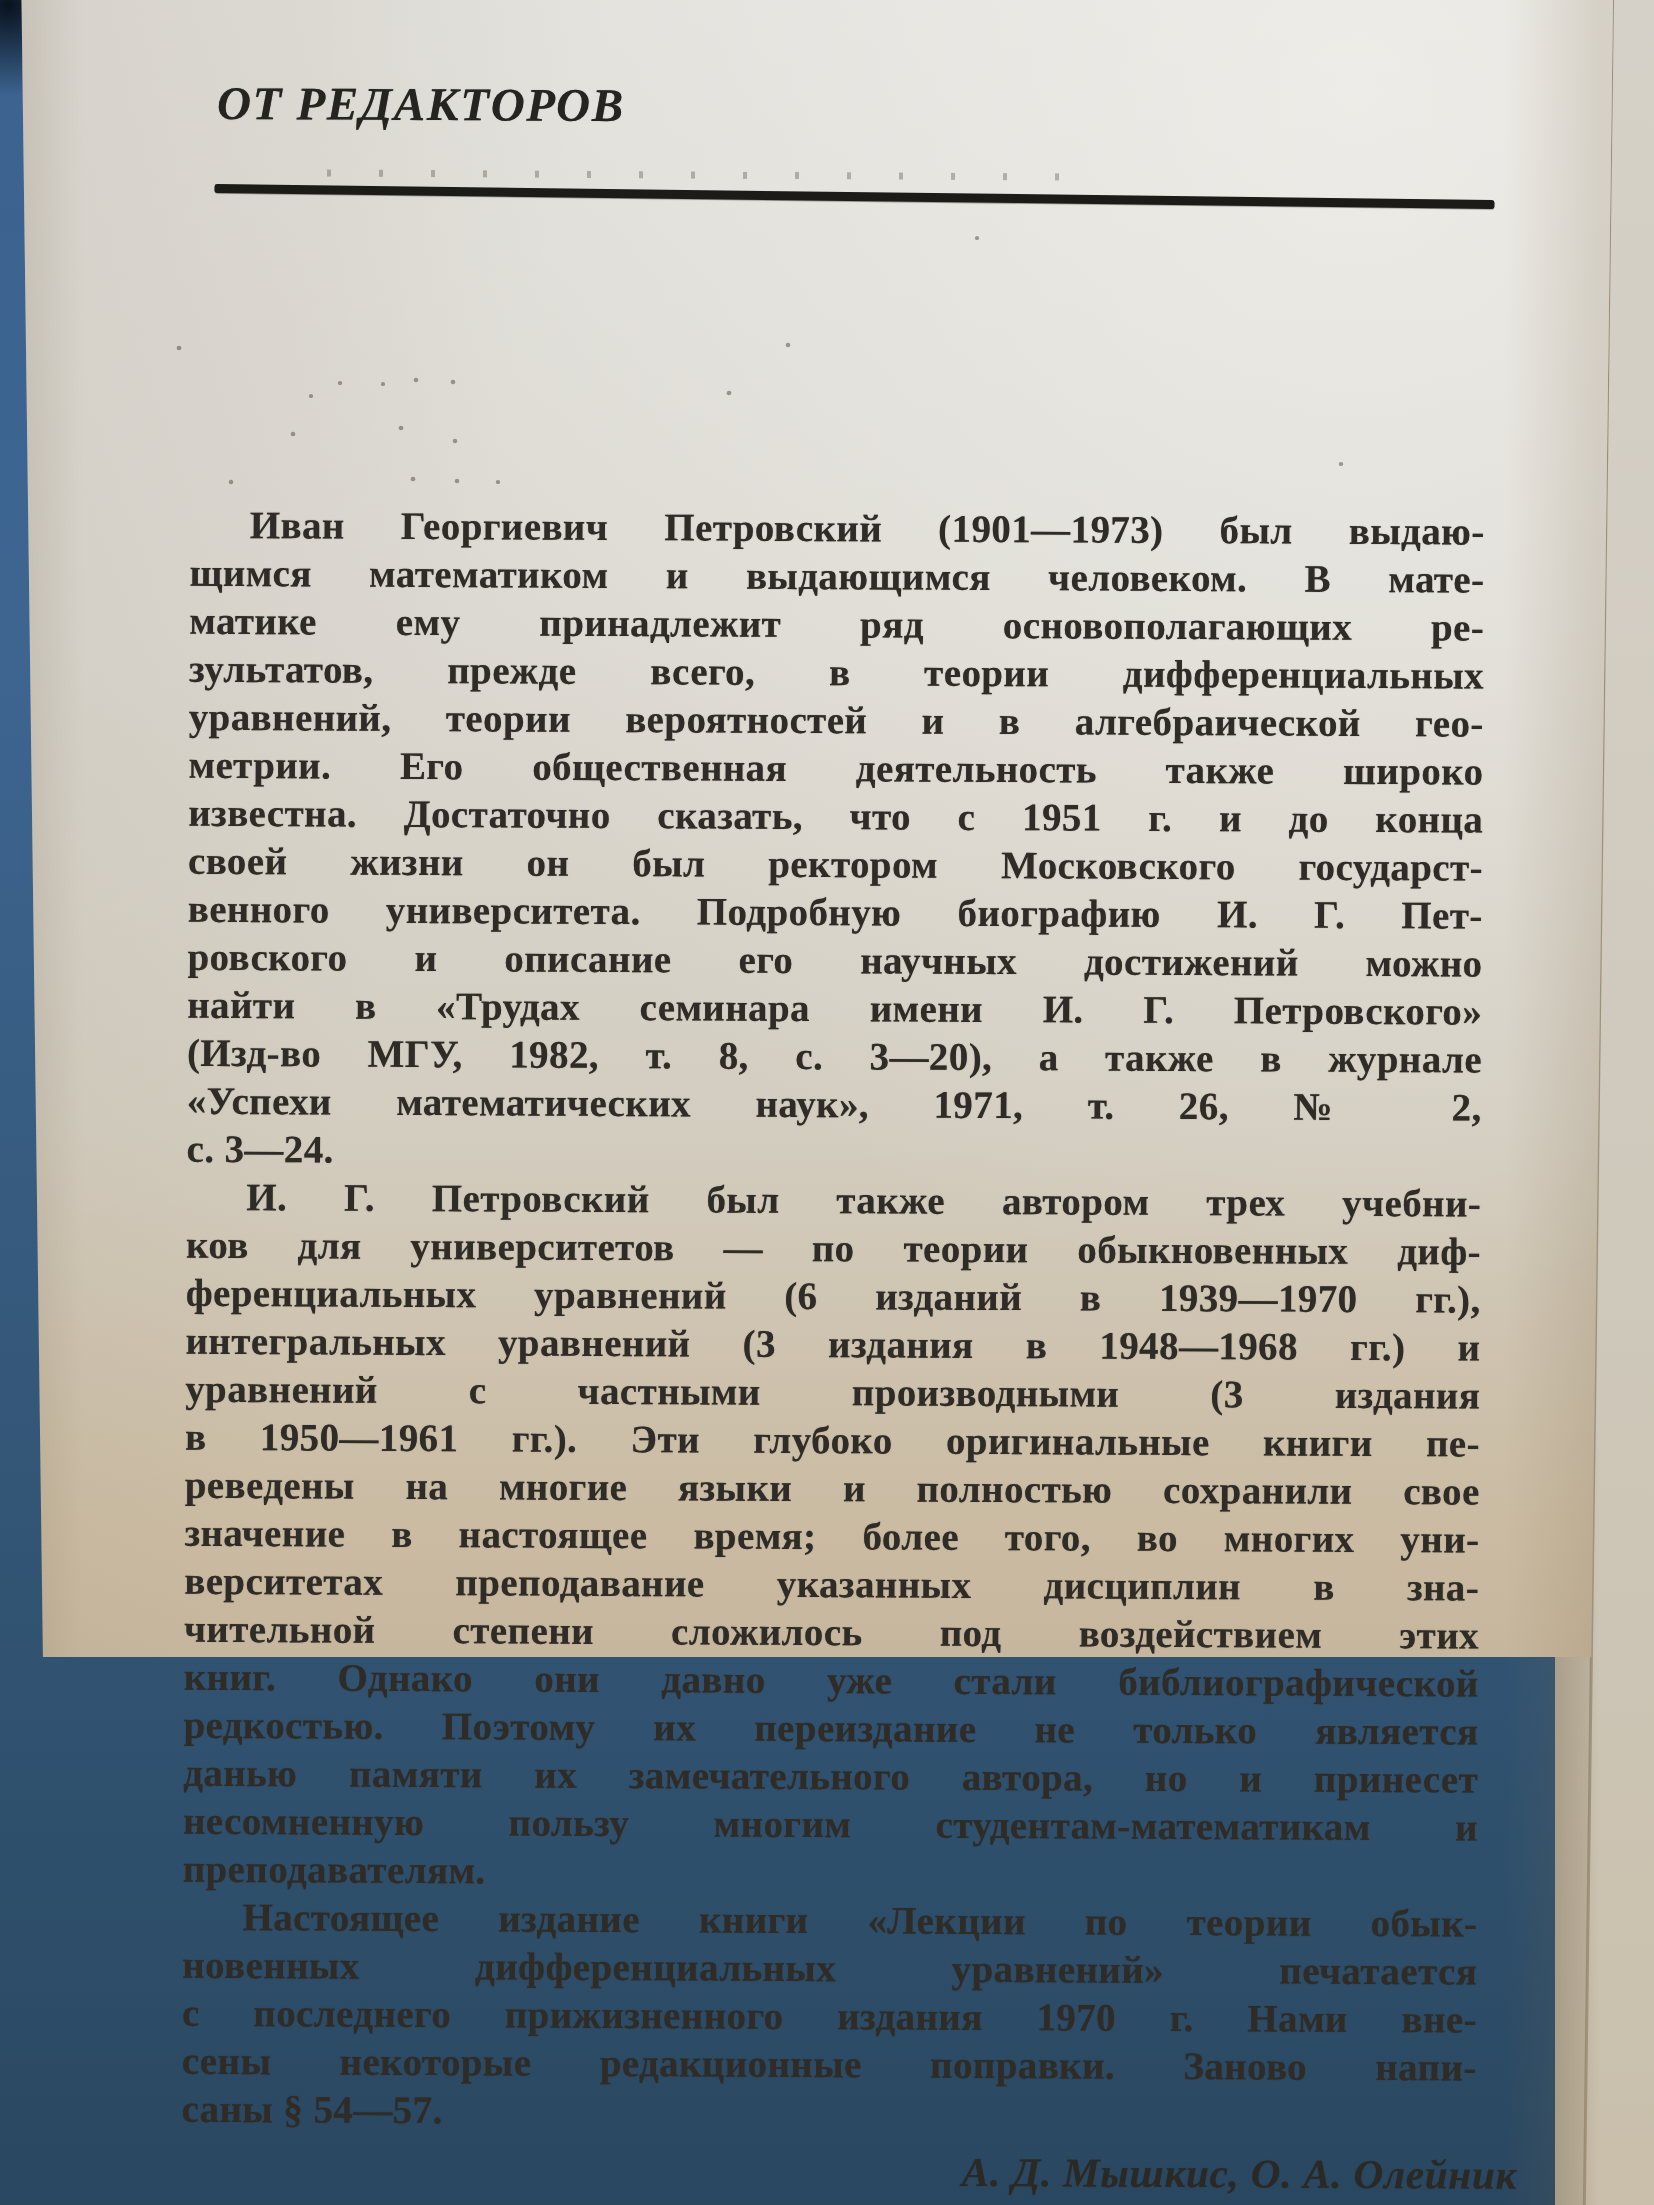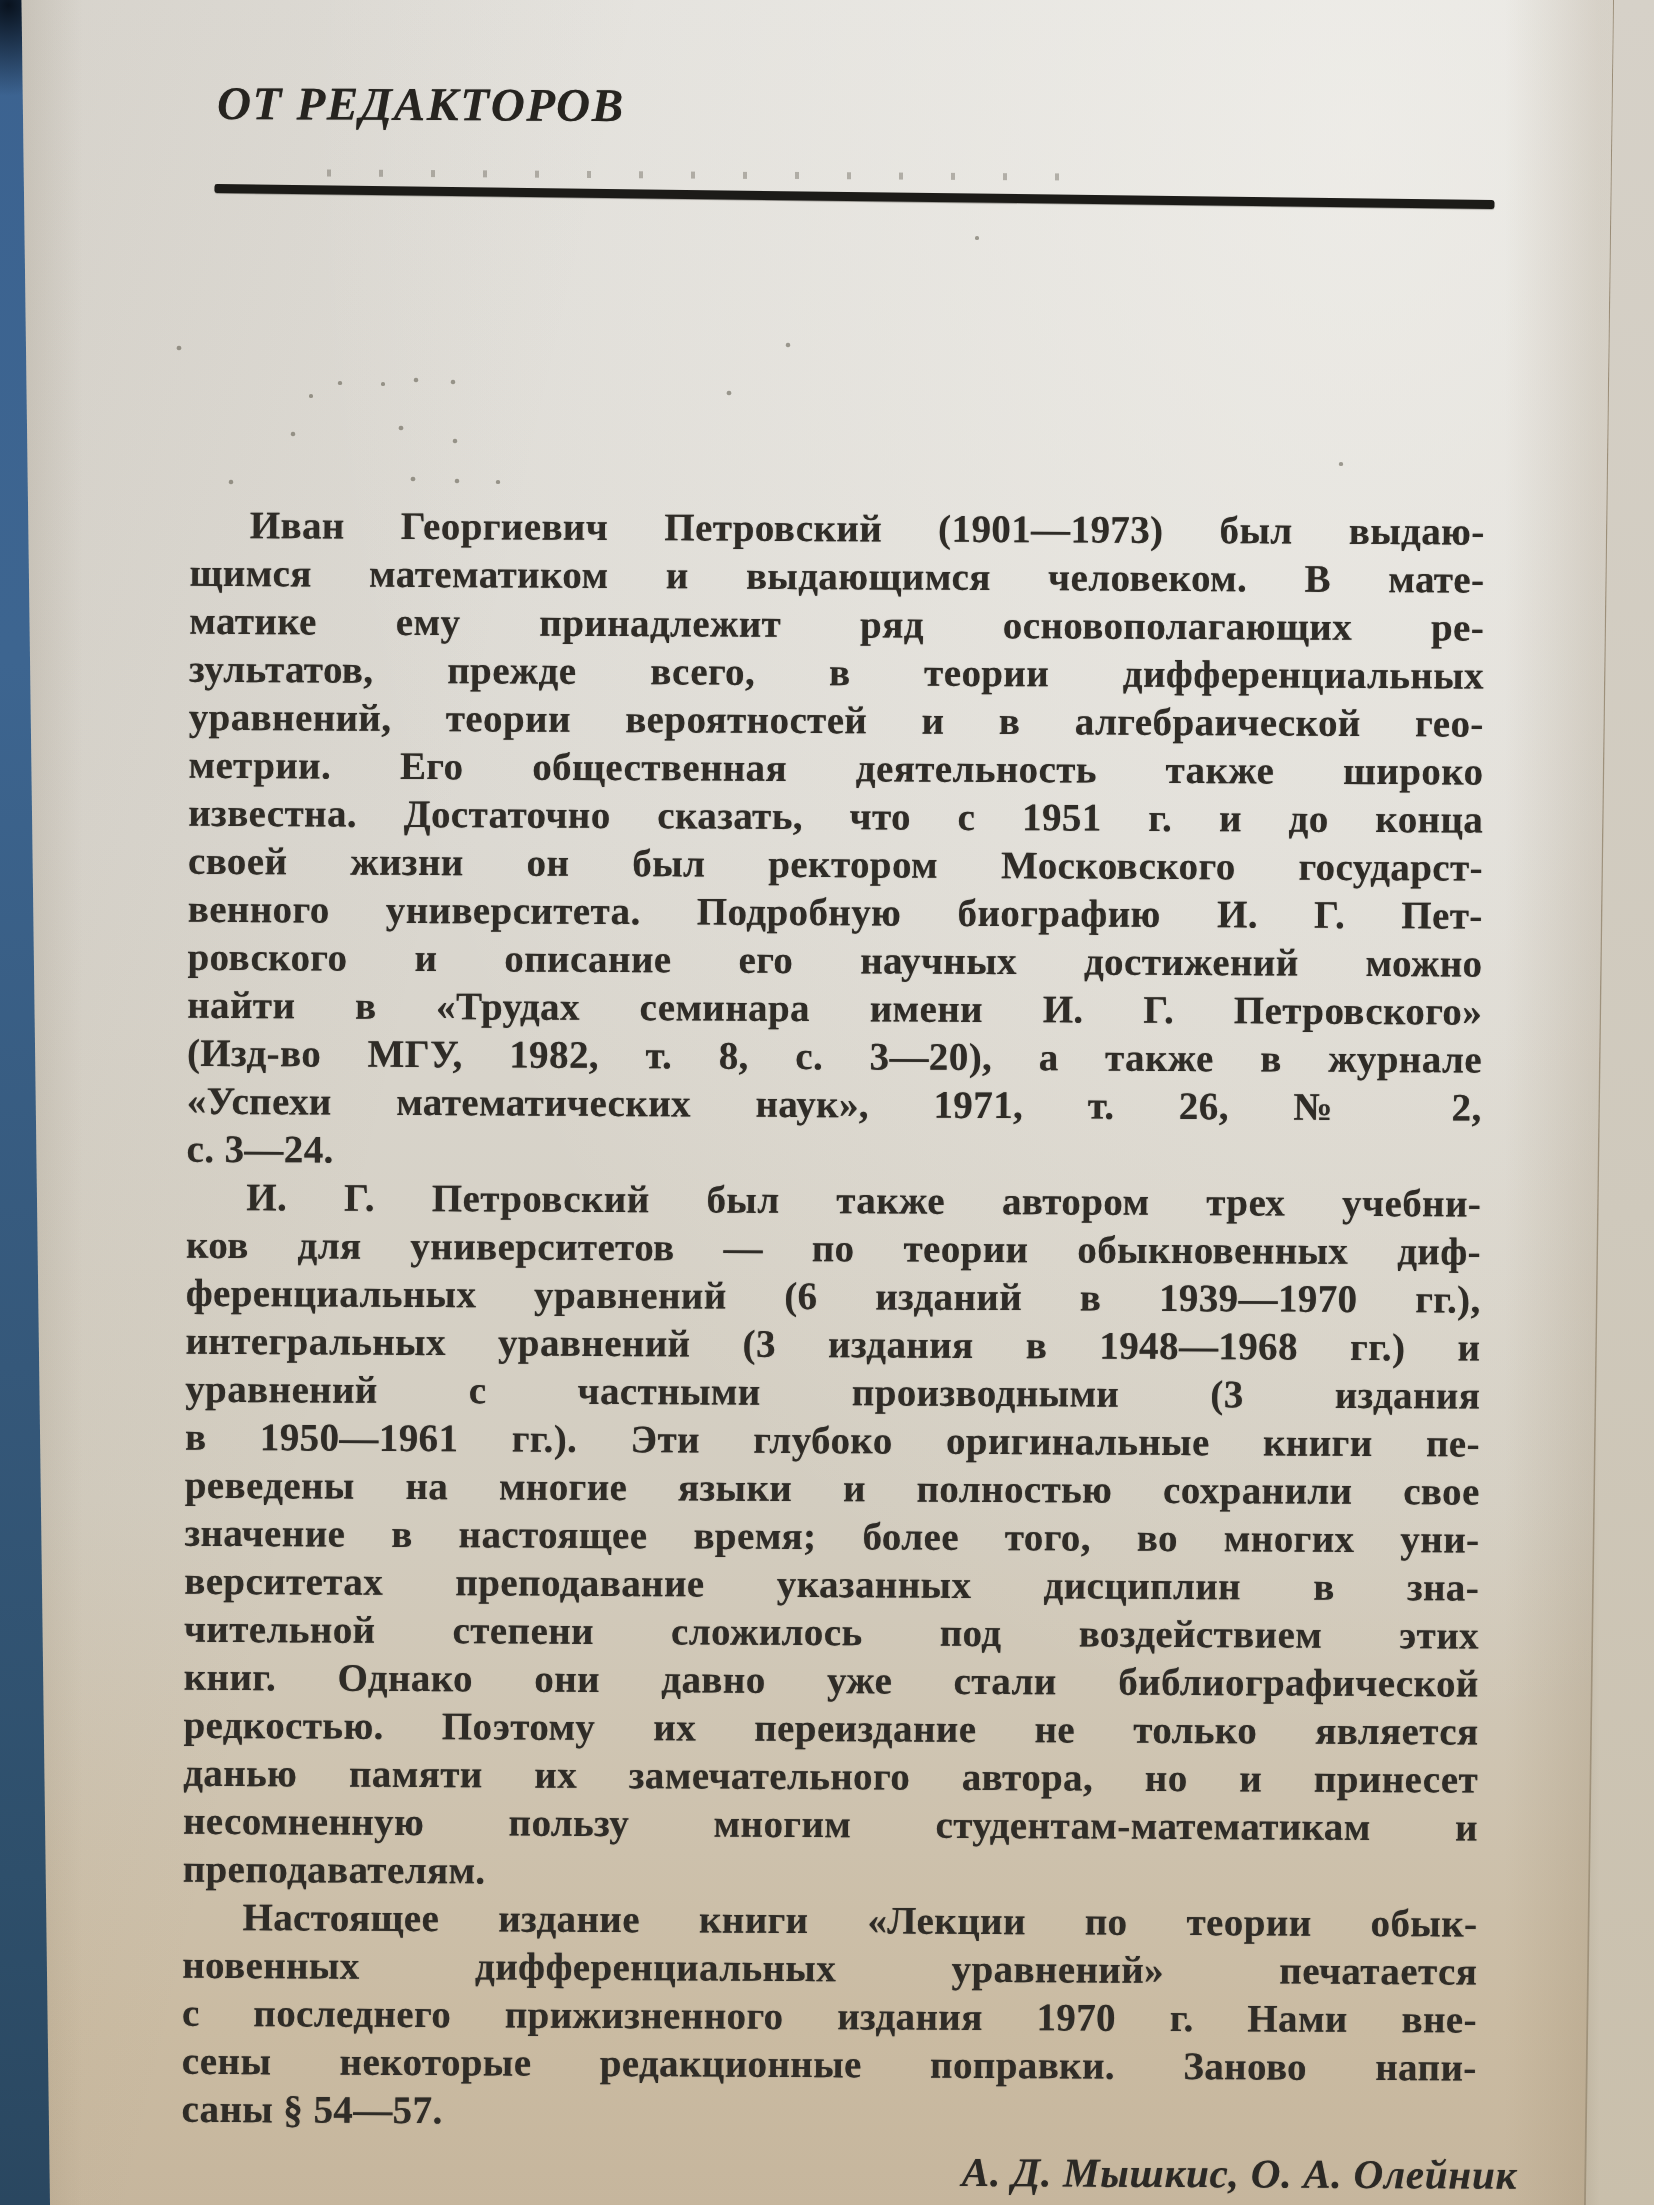--- a/index.html
+++ b/index.html
@@ -24,21 +24,21 @@
     position: absolute;
     left: 1555px; top: 0; width: 99px; height: 2205px;
     background:
       linear-gradient(to right, rgba(105,90,65,0.30) 0, rgba(105,90,65,0) 45%),
       linear-gradient(to bottom, #d6d1c8 0%, #cfc9bc 55%, #c9bfab 100%);
   }
 
   
   .paper {
     position: absolute;
-    left: 0; top: 0; width: 1654px; height: 2205px;
+    left: 0; top: 0; width: 1654px; height: 1657px;
     clip-path: polygon(21.5px 0, 1613px 0, 1584px 2205px, 50px 2205px);
     background:
       radial-gradient(ellipse at 82% 6%, rgba(250,249,245,0.50) 0, rgba(250,249,245,0) 55%),
       linear-gradient(to right, rgba(110,95,70,0.20) 0, rgba(110,95,70,0) 5%),
       linear-gradient(103deg, rgba(120,100,70,0.10) 0%, rgba(120,100,70,0) 30%),
       linear-gradient(to bottom, #e1dfda 0%, #dbd8d1 38%, #d3cdc0 68%, #cabba2 92%, #c6b69d 100%);
   }
 
   .right-shade {
     position: absolute;

